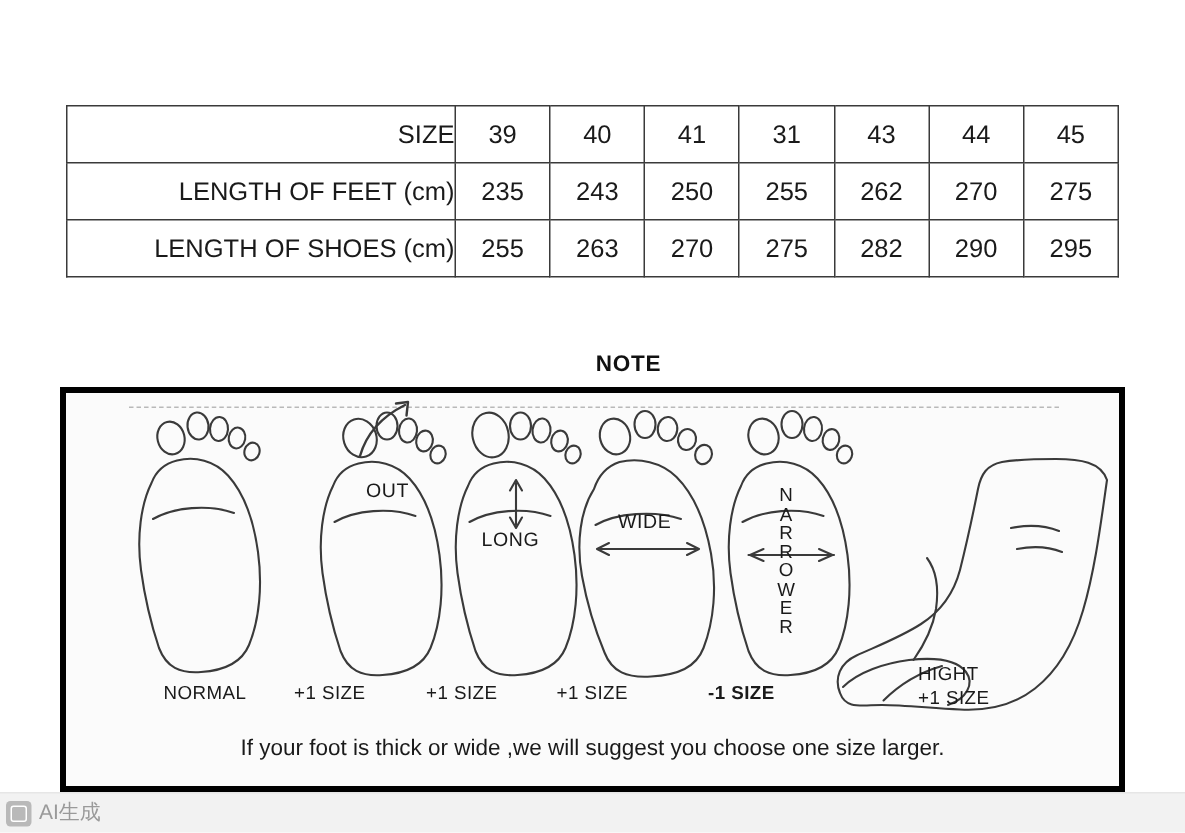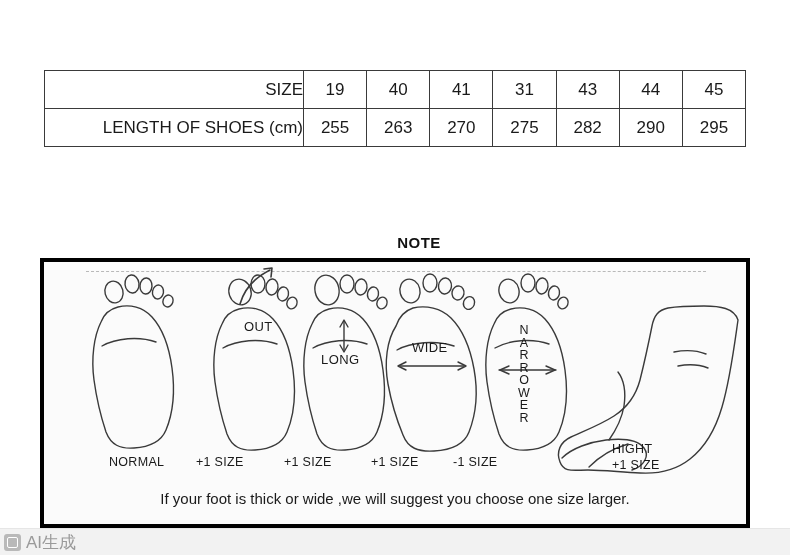--- a/index.html
+++ b/index.html
@@ -126,21 +126,21 @@
   .watermark {
     position: absolute;
     left: 0;
     bottom: 0;
     height: 26px;
     display: flex;
     align-items: center;
     gap: 5px;
     padding: 0 6px 0 4px;
     background: rgba(255,255,255,0.0);
-    font-size: 17px;
+    font-size: 14px;
     color: #9a9a9a;
   }
   .wm-logo {
     width: 17px;
     height: 17px;
     border-radius: 3px;
     background: #b9b9b9;
     position: relative;
   }
   .wm-logo::after {
@@ -165,27 +165,37 @@
 </head>
 <body>
 
 <div class="page">
 
 
   <table class="size-table">
     <tbody>
       <tr>
         <td class="rowhead">SIZE</td>
-        <td>19</td>
+        <td>39</td>
         <td>40</td>
         <td>41</td>
         <td>31</td>
         <td>43</td>
         <td>44</td>
         <td>45</td>
+      </tr>
+      <tr>
+        <td class="rowhead">LENGTH OF FEET (cm)</td>
+        <td>235</td>
+        <td>243</td>
+        <td>250</td>
+        <td>255</td>
+        <td>262</td>
+        <td>270</td>
+        <td>275</td>
       </tr>
       <tr>
         <td class="rowhead">LENGTH OF SHOES (cm)</td>
         <td>255</td>
         <td>263</td>
         <td>270</td>
         <td>275</td>
         <td>282</td>
         <td>290</td>
         <td>295</td>
@@ -292,21 +302,21 @@
         <span>O</span>
         <span>W</span>
         <span>E</span>
         <span>R</span>
     </div>
 
     <div class="cap" style="left:65px; top:193px;">NORMAL</div>
     <div class="cap" style="left:152px; top:193px;">+1 SIZE</div>
     <div class="cap" style="left:240px; top:193px;">+1 SIZE</div>
     <div class="cap" style="left:327px; top:193px;">+1 SIZE</div>
-    <div class="cap" style="left:409px; top:193px;">-1 SIZE</div>
+    <div class="cap" style="left:428px; top:193px;font-weight:bold;">-1 SIZE</div>
     <div class="cap" style="left:568px; top:180px;">HIGHT</div>
     <div class="cap" style="left:568px; top:196px;">+1 SIZE</div>
 
     <div class="footer-text">If your foot is thick or wide ,we will suggest you  choose one size larger.</div>
   </div>
 
   <div class="bottom-strip"></div>
   <div class="watermark">
     <span class="wm-logo"></span>
     <span>AI生成</span>

